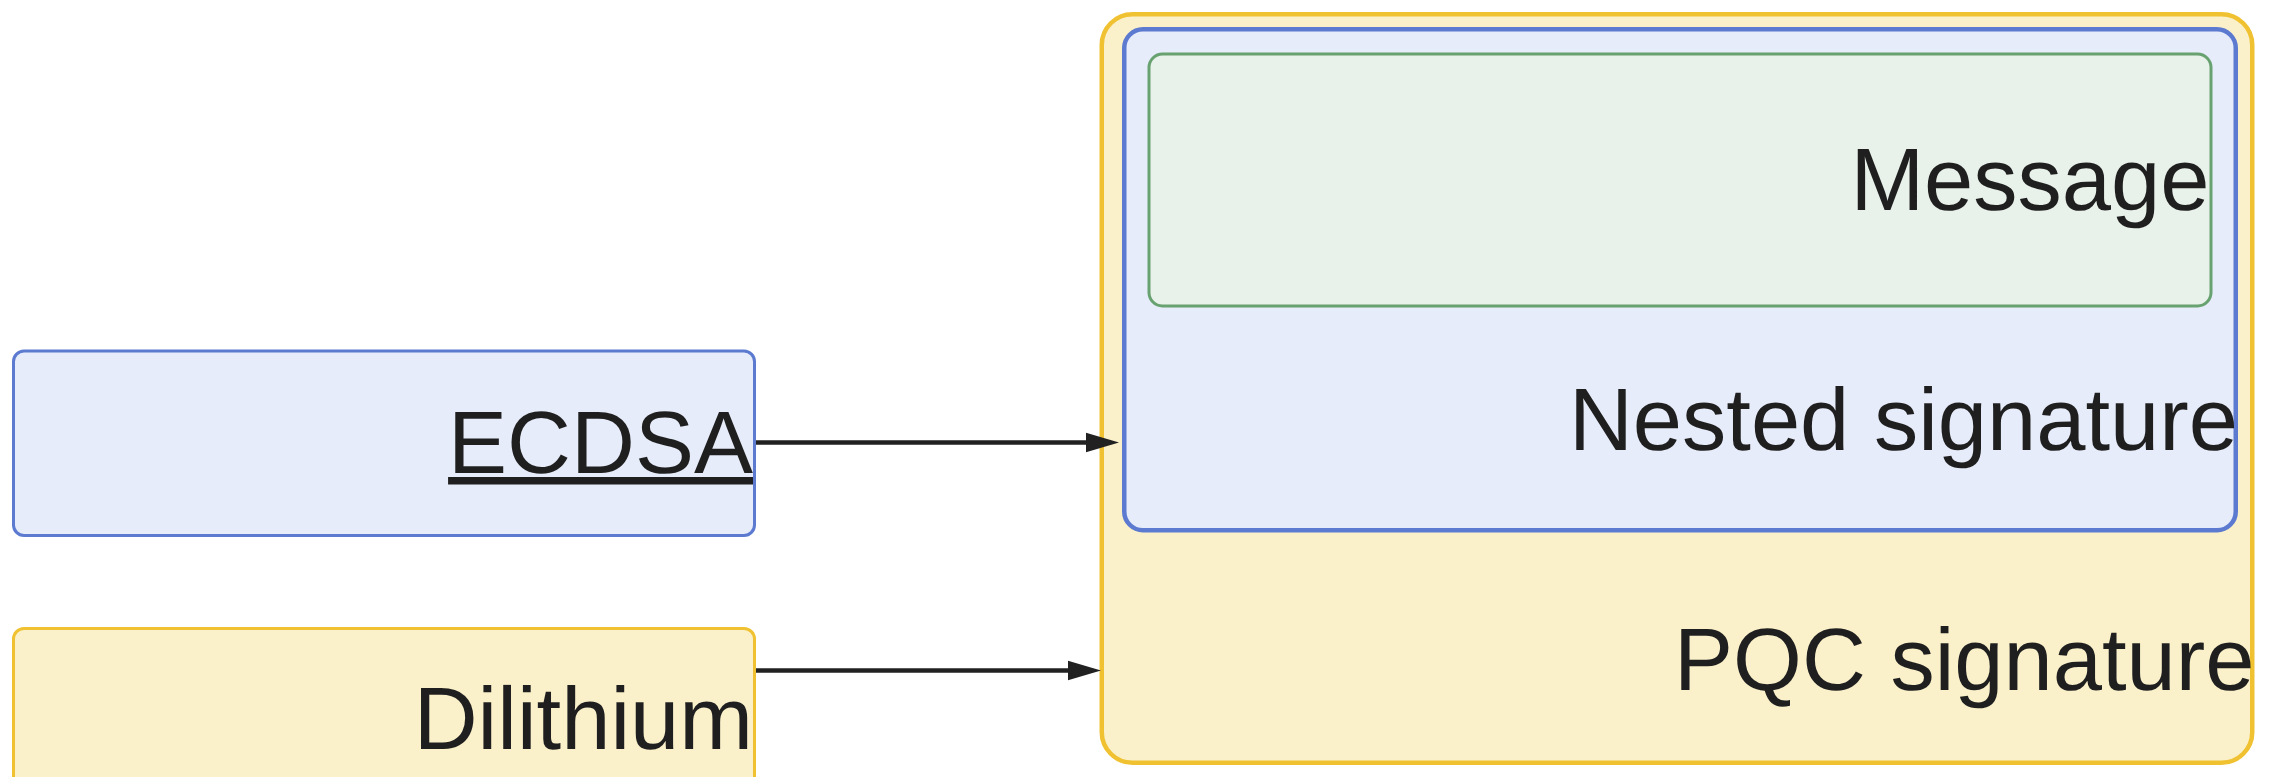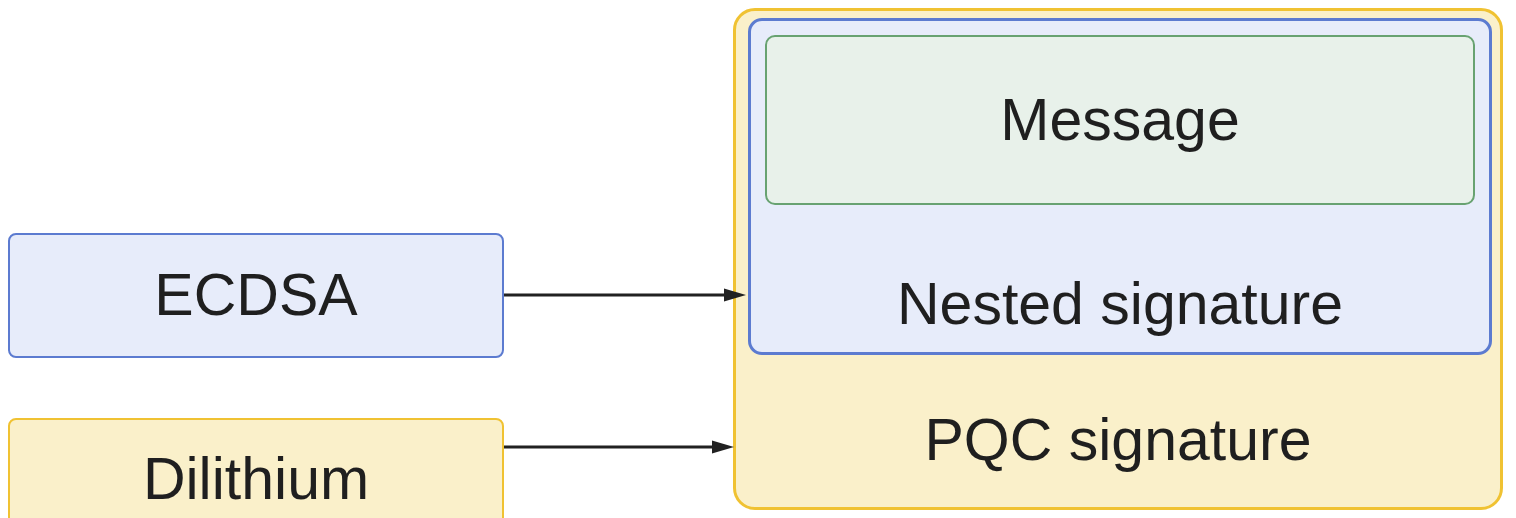--- a/index.html
+++ b/index.html
@@ -14,32 +14,33 @@
     background: #ffffff;
     font-family: "Liberation Sans", sans-serif;
     color: var(--text, #1f1f1f);
     overflow: hidden;
   }
   .node, .group, .label-region {
     position: absolute;
     box-sizing: border-box;
     display: flex;
     align-items: center;
-    justify-content: center;
+    justify-content: flex-end;
     font-size: 59px;
     line-height: 1.1;
     white-space: nowrap;
   }
   
   .ecdsa {
     left: 8px; top: 233px; width: 496px; height: 125px;
     background: var(--blue-fill, #e7ecfa);
     border: 2px solid var(--blue-border, #5c7bd0);
     border-radius: 8px;
     z-index: 2;
+    text-decoration: underline;
   }
   .dilithium {
     left: 8px; top: 385px; width: 496px; height: 123px;
     background: var(--yellow-fill, #faf0ca);
     border: 2px solid var(--yellow-border, #f0c232);
     border-radius: 8px;
     z-index: 2;
     margin-top: 33px;
   }
   
@@ -63,21 +64,20 @@
     border: 2px solid var(--green-border, #68a271);
     border-radius: 10px;
     z-index: 3;
   }
   
   .nested-label-region {
     left: 748px; top: 205px; width: 744px; height: 150px;
     z-index: 4;
     background: transparent;
     border: none;
-    margin-top: 24px;
   }
   .pqc-label-region {
     left: 733px; top: 355px; width: 770px; height: 155px;
     padding-top: 16px;
     z-index: 4;
     background: transparent;
     border: none;
   }
   .arrows {
     position: absolute;

